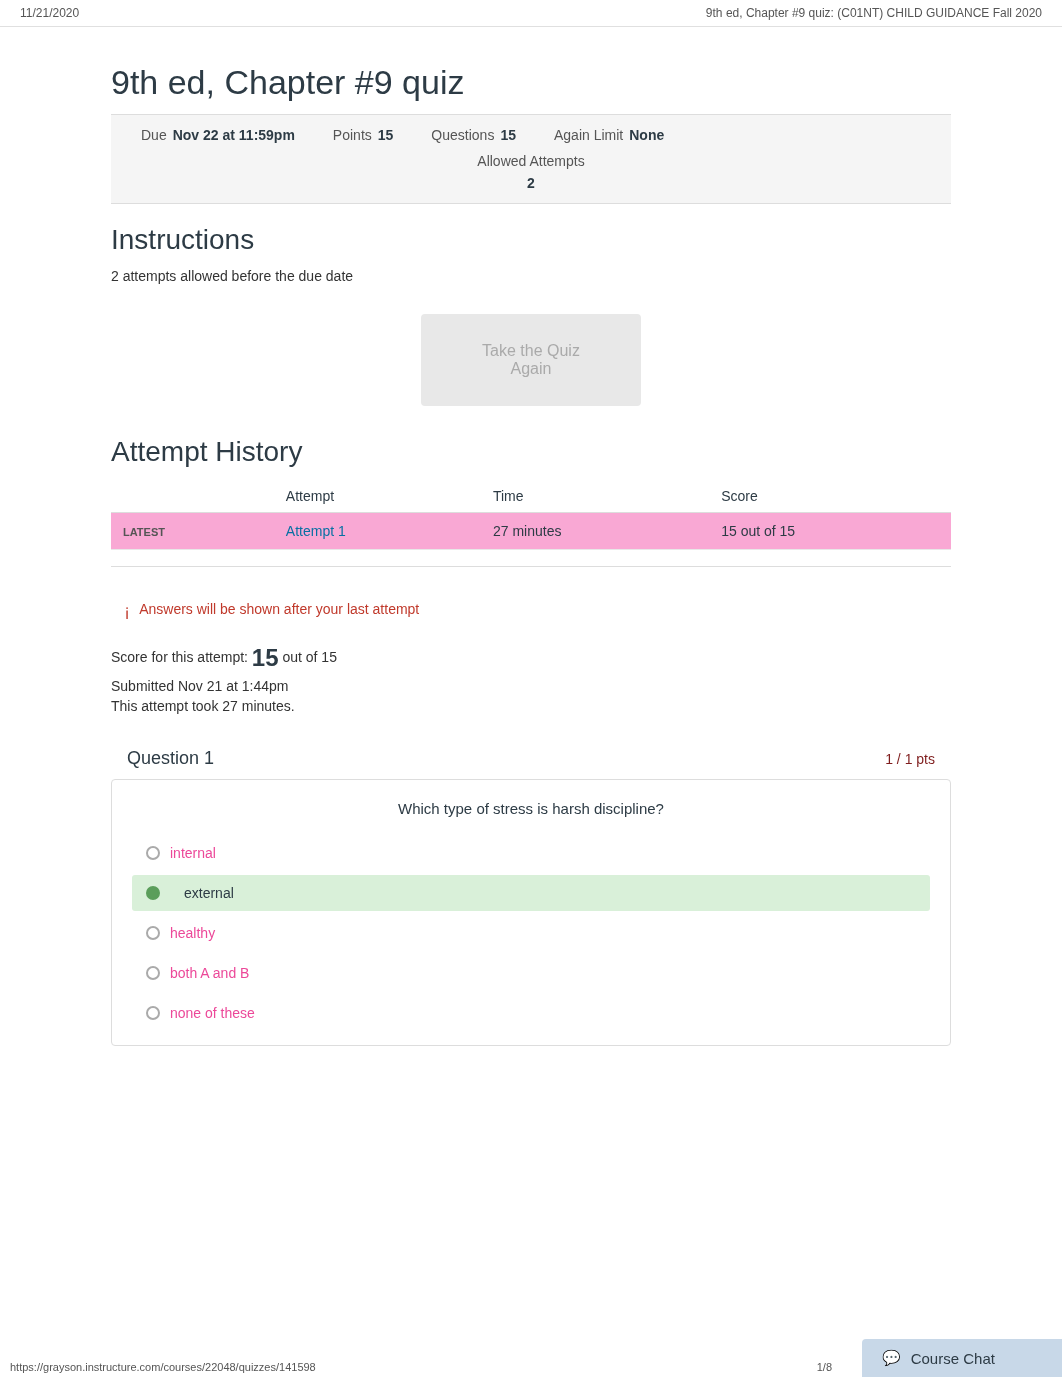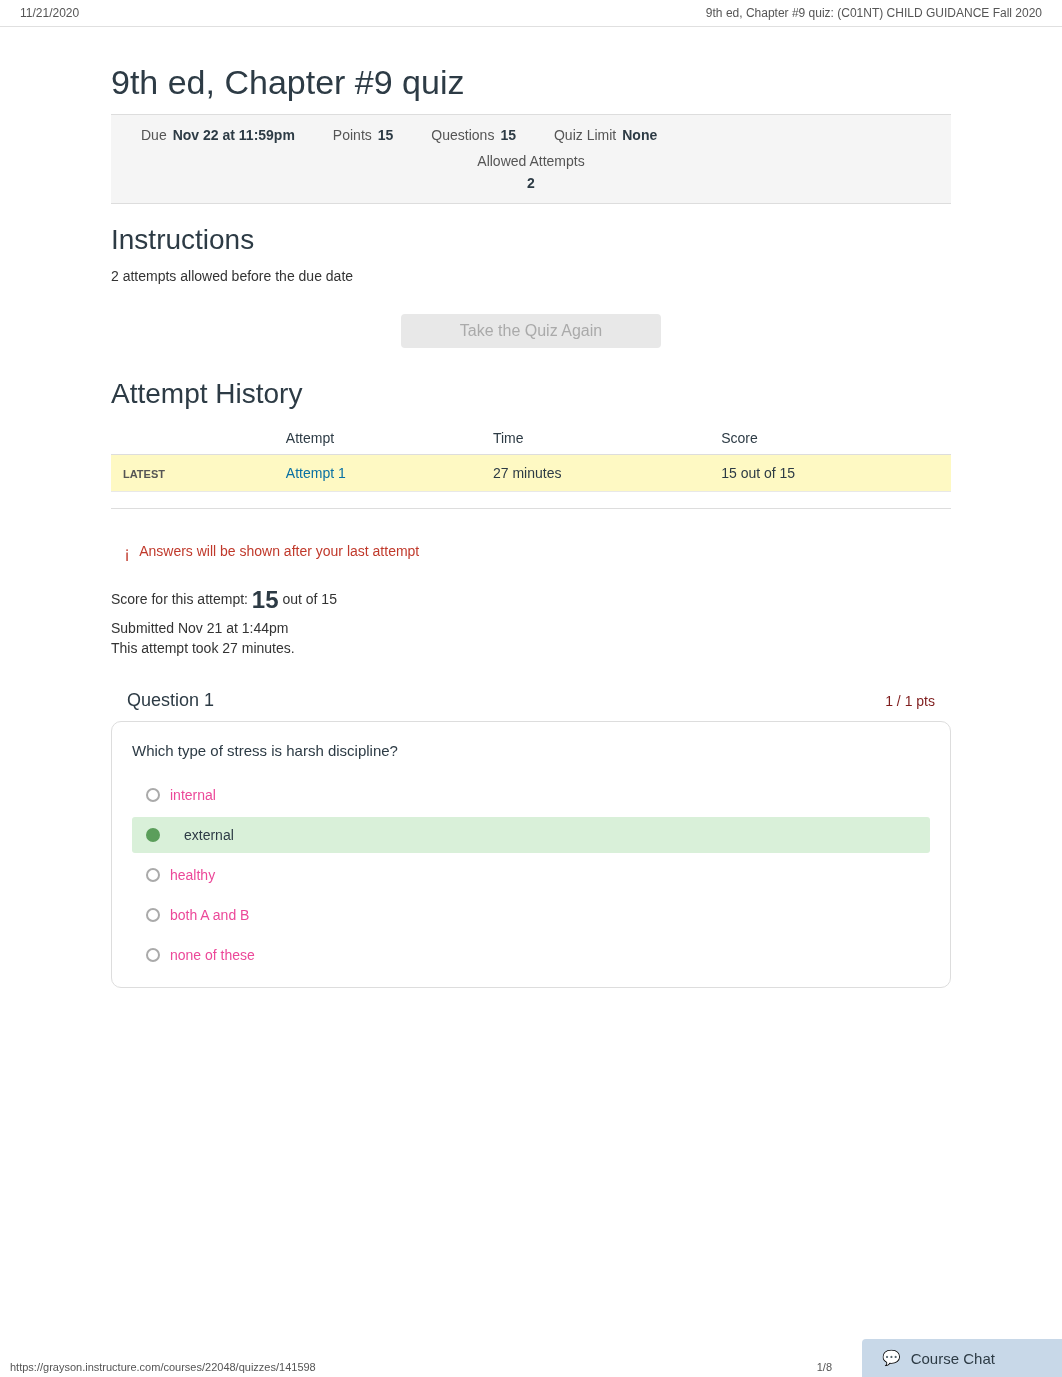--- a/index.html
+++ b/index.html
@@ -67,50 +67,50 @@
       margin: 20px 0 12px 0;
     }
     .instructions-text {
       font-size: 14px;
       color: #333;
       margin: 10px 0 30px 0;
     }
     .take-quiz-btn {
       display: block;
       margin: 0 auto 30px auto;
-      padding: 8px 40px;
+      padding: 28px 40px;
       background: #e8e8e8;
       color: #aaa;
       border: none;
       border-radius: 4px;
       font-size: 16px;
       cursor: not-allowed;
       text-align: center;
-      width: 260px;
+      width: 220px;
     }
     .attempt-history-table {
       width: 100%;
       border-collapse: collapse;
       margin-bottom: 0;
     }
     .attempt-history-table thead th {
       padding: 8px 12px;
       text-align: left;
       font-weight: normal;
       color: #2d3b45;
       border-bottom: 1px solid #ddd;
       font-size: 14px;
     }
     .attempt-history-table tbody td {
       padding: 10px 12px;
       border-bottom: 1px solid #e8e8e8;
       font-size: 14px;
     }
     .attempt-history-table tbody tr {
-      background: #fef9c3;
+      background: #f9a8d4;
     }
     .latest-label {
       font-size: 11px;
       font-weight: bold;
       color: #555;
       text-transform: uppercase;
     }
     .attempt-link {
       color: #0770a3;
       text-decoration: none;
@@ -162,23 +162,24 @@
       font-size: 18px;
       font-weight: normal;
       color: #2d3b45;
     }
     .question-pts {
       font-size: 14px;
       color: #7f1d1d;
     }
     .question-body {
       border: 1px solid #ddd;
-      border-radius: 10px;
+      border-radius: 4px;
       padding: 20px 20px 10px 20px;
       background: #fff;
+      text-align: center;
     }
     .question-text {
       font-size: 15px;
       color: #2d3b45;
       margin-bottom: 18px;
     }
     .answer-option {
       display: flex;
       align-items: center;
       gap: 10px;
@@ -261,21 +262,21 @@
     </div>
     <div class="info-item">
       <span class="info-label">Points</span>
       <span class="info-value">15</span>
     </div>
     <div class="info-item">
       <span class="info-label">Questions</span>
       <span class="info-value">15</span>
     </div>
     <div class="info-item">
-      <span class="info-label">Quiz Limit</span>
+      <span class="info-label">Again Limit</span>
       <span class="info-value">None</span>
     </div>
     <div class="info-row2">
       <span class="info-label">Allowed Attempts</span>
       <span class="info-value">2</span>
     </div>
   </div>
 
   <h2 class="section-title">Instructions</h2>
   <p class="instructions-text">2 attempts allowed before the due date</p>

